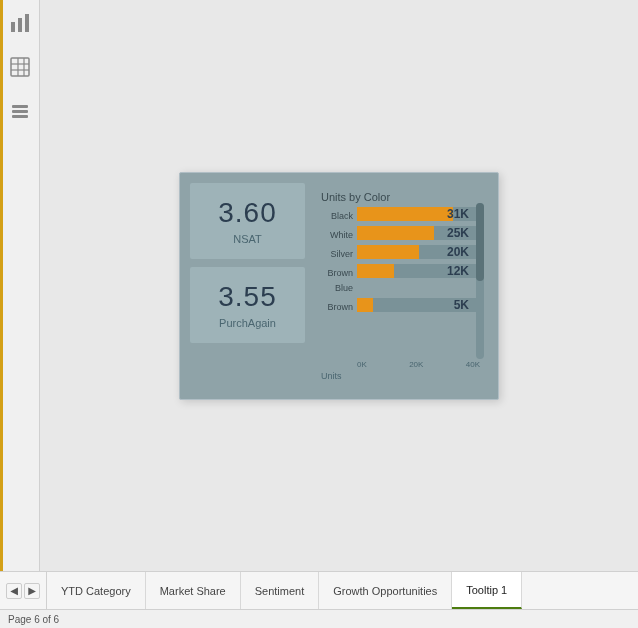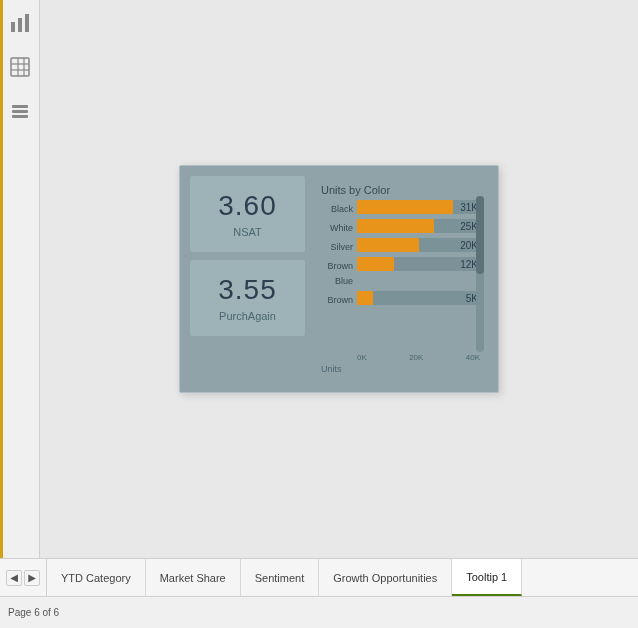--- a/index.html
+++ b/index.html
@@ -153,24 +153,24 @@
     .bar-fill {
       position: absolute;
       left: 0;
       top: 0;
       bottom: 0;
       background: #e8941a;
     }
 
     .bar-value {
       position: absolute;
-      right: 2px;
-      font-size: 10px;
+      right: 11px;
+      font-size: 12px;
       color: #2c3e50;
-      font-weight: 400;
+      font-weight: 700;
       white-space: nowrap;
     }
 
     .chart-axis {
       display: flex;
       justify-content: space-between;
       margin-top: 4px;
       padding-left: 36px;
     }
 
@@ -255,21 +255,21 @@
 
     .tab.active {
       background: white;
       border-bottom: 2px solid #4d7c0f;
       color: #222;
       font-weight: 500;
     }
 
     
     .status-bar {
-      height: 32px;
+      height: 19px;
       background: #f0f0f0;
       border-top: 1px solid #d0d0d0;
       display: flex;
       align-items: center;
       padding: 0 8px;
     }
 
     .page-info {
       font-size: 10px;
       color: #555;

